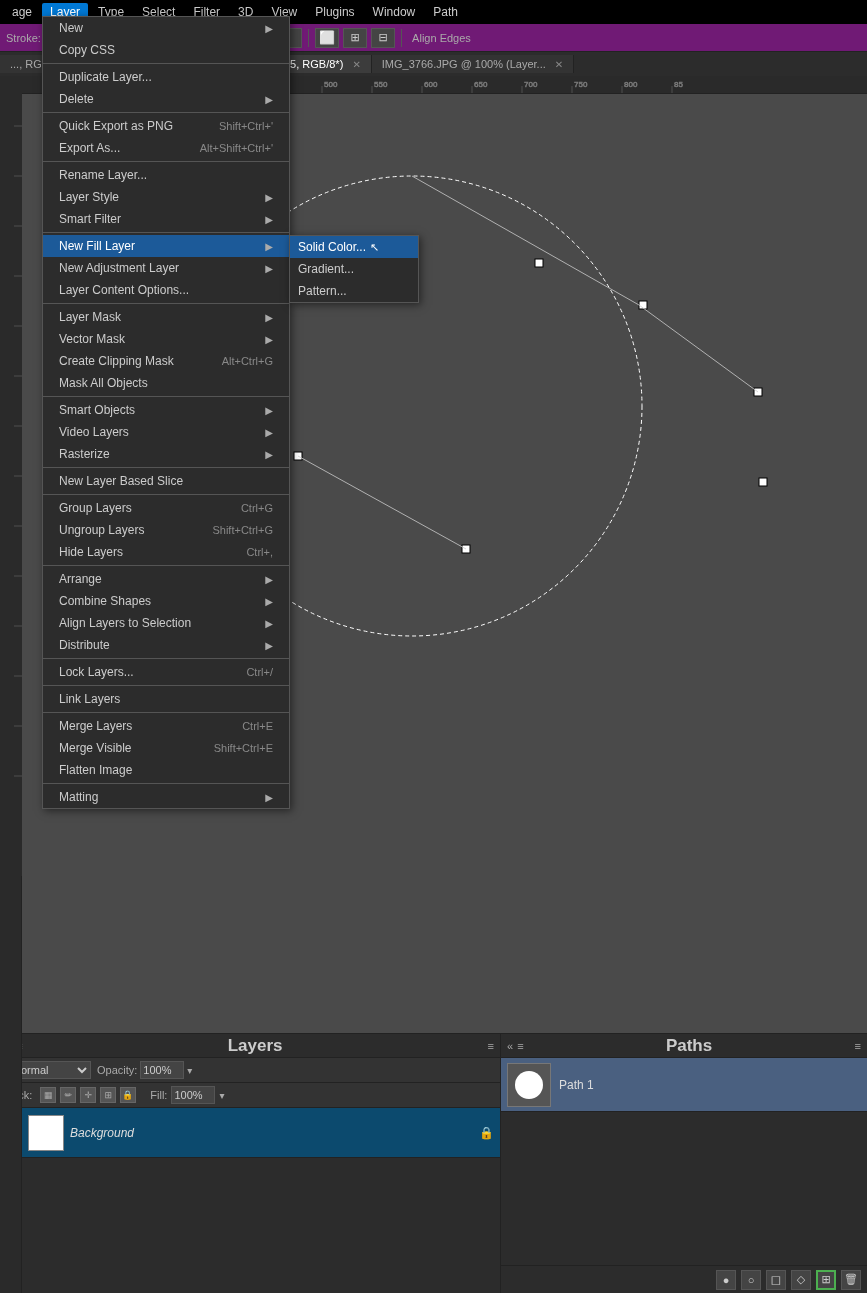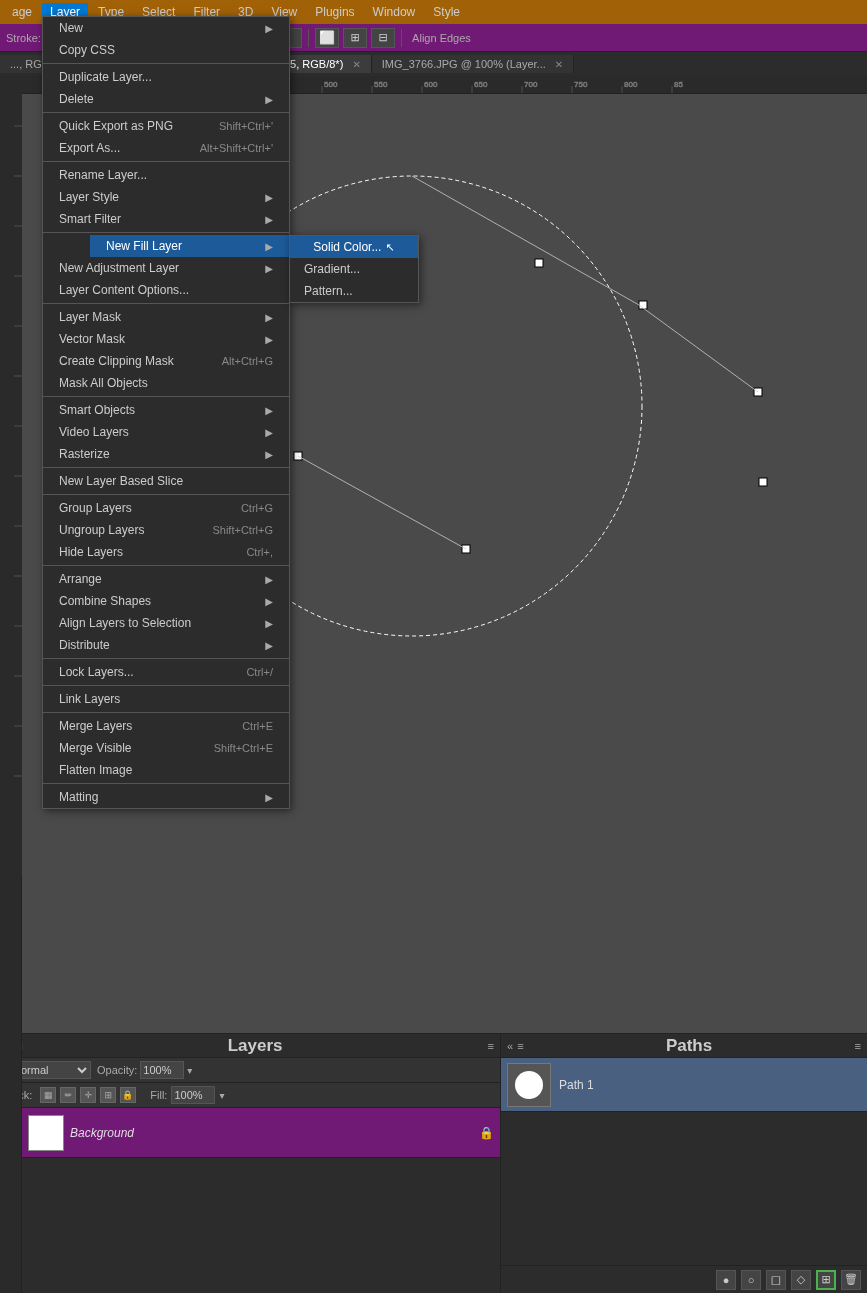--- a/index.html
+++ b/index.html
@@ -14,21 +14,21 @@
       position: relative;
     }
 
     
     .menu-bar {
       position: absolute;
       top: 0;
       left: 0;
       width: 100%;
       height: 24px;
-      background: #a16207;
+      background: #000000;
       display: flex;
       align-items: center;
       padding: 0 4px;
       gap: 2px;
       z-index: 100;
     }
     .menu-item {
       padding: 2px 8px;
       color: #ccc;
       cursor: pointer;
@@ -270,21 +270,21 @@
       height: 18px;
       width: 44px;
       font-size: 11px;
       padding: 0 2px;
     }
     .layer-row {
       display: flex;
       align-items: center;
       padding: 4px 6px;
       gap: 6px;
-      background: #701a75;
+      background: #0c4a6e;
       border-bottom: 1px solid #222;
       height: 50px;
     }
     .layer-eye {
       width: 16px;
       height: 16px;
       cursor: pointer;
       display: flex;
       align-items: center;
       justify-content: center;
@@ -385,21 +385,20 @@
       color: #ccc;
       display: flex;
       align-items: center;
       justify-content: space-between;
       cursor: pointer;
       white-space: nowrap;
     }
     .layer-menu-item.highlighted {
       background: #1c5a99;
       color: #fff;
-      margin-left: 47px;
     }
     .layer-menu-sep {
       height: 1px;
       background: #555;
       margin: 2px 0;
     }
     .submenu-arrow {
       font-size: 10px;
       color: #aaa;
     }
@@ -414,25 +413,24 @@
       position: absolute;
       top: 0;
       left: 248px;
       width: 130px;
       background: #2c2c2c;
       border: 1px solid #555;
       box-shadow: 2px 2px 8px rgba(0,0,0,0.5);
       pointer-events: all;
     }
     .submenu-fill-item {
-      padding: 4px 14px;
+      padding: 4px 8px;
       color: #ccc;
       cursor: pointer;
       white-space: nowrap;
-      justify-content: center;
     }
     .submenu-fill-item.hovered {
       background: #1c5a99;
       color: #fff;
       display: flex;
       align-items: center;
       gap: 4px;
     }
     .cursor-arrow {
       font-size: 11px;
@@ -444,21 +442,21 @@
 <div class="menu-bar">
   <span class="menu-item">age</span>
   <span class="menu-item active">Layer</span>
   <span class="menu-item">Type</span>
   <span class="menu-item">Select</span>
   <span class="menu-item">Filter</span>
   <span class="menu-item">3D</span>
   <span class="menu-item">View</span>
   <span class="menu-item">Plugins</span>
   <span class="menu-item">Window</span>
-  <span class="menu-item">Style</span>
+  <span class="menu-item">Path</span>
 </div>
 
 <div class="toolbar">
   <span class="toolbar-label">Stroke:</span>
   <div class="toolbar-btn" style="background:#4a90d9; width:36px;"></div>
   <div class="toolbar-btn">▾</div>
   <div class="toolbar-sep"></div>
   <span class="toolbar-label">W:</span>
   <input class="toolbar-input" value="" style="">
   <div class="toolbar-btn" style="font-size:10px;">⛓</div>

